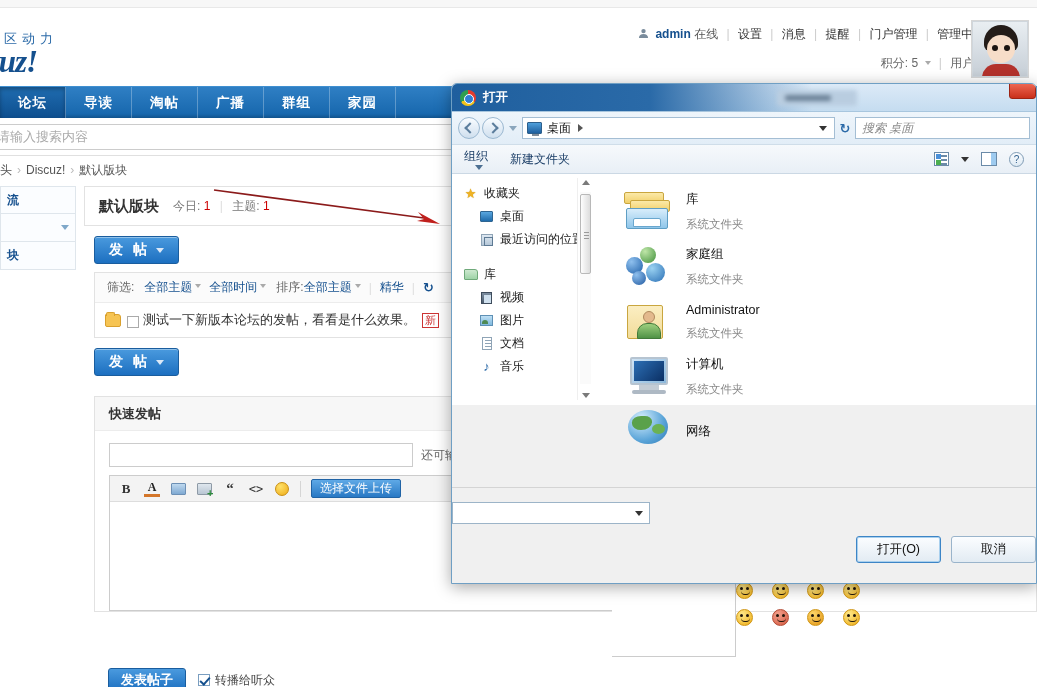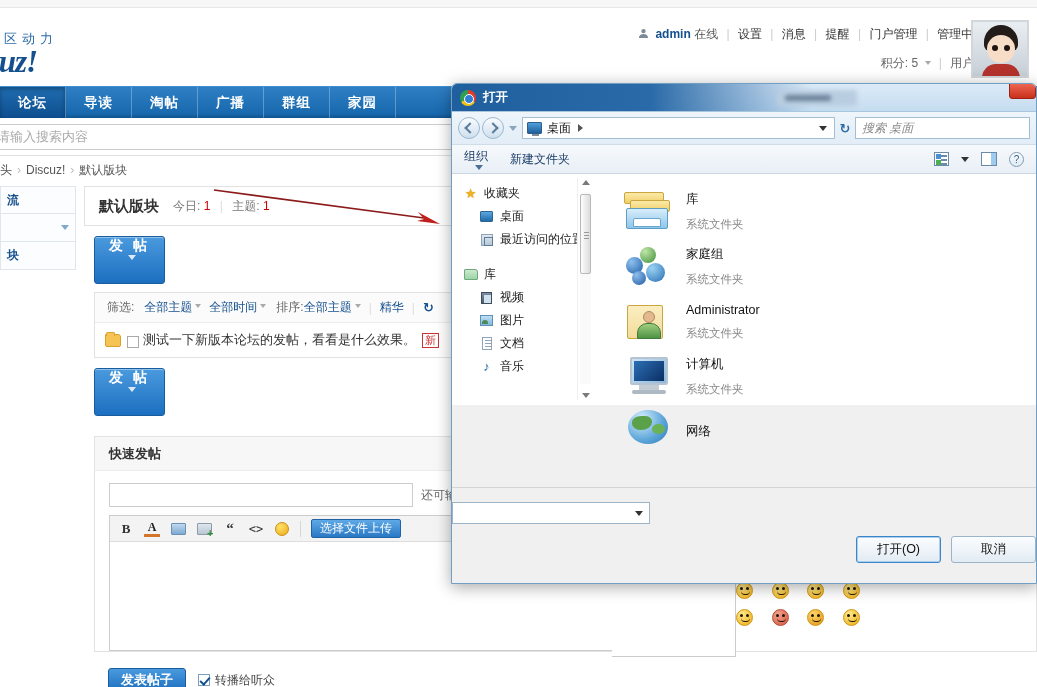--- a/index.html
+++ b/index.html
@@ -73,25 +73,24 @@
 
   .fm-main { flex:1; margin-left:8px; margin-right:0; }
   .forum-title-card { border:1px solid #e2e2e2; background:#fff; height:40px; display:flex; align-items:center; padding:0 14px; }
   .ft-name { font-size:15px; font-weight:bold; color:#333; margin-right:14px; }
   .ft-meta { font-size:12px; color:#777; }
   .ft-meta b { color:#c00; font-weight:normal; }
   .ft-meta .u { }
   .ft-meta .bar { color:#ddd; margin:0 6px; }
 
   .postbtn {
-    margin:10px 0 8px 10px; display:inline-flex; align-items:center; height:48px; padding:0 14px;
+    margin:10px 0 8px 10px; display:inline-flex; align-items:center; height:28px; padding:0 14px;
     background:linear-gradient(#4a9ade,#1c6fc0); border:1px solid #1a5d9e; border-radius:3px;
     color:#fff; font-size:14px; font-weight:bold; letter-spacing:3px; cursor:pointer;
     box-shadow:inset 0 1px 0 rgba(255,255,255,.4);
-    flex-direction:column;
   }
   .postbtn .pb-caret { border-left:4px solid transparent; border-right:4px solid transparent; border-top:5px solid #dce9f7; margin-left:6px; }
 
   .threadbox { margin-left:10px; border:1px solid #e2e2e2; background:#fff; }
   .filterrow { height:30px; border-bottom:1px solid #ececec; display:flex; align-items:center; padding:0 12px; font-size:12px; color:#666; background:#fbfbfb;}
   .filterrow a { color:#15508e; text-decoration:none; }
   .filterrow .fgrp { margin-right:10px; }
   .filterrow .vbar { color:#ddd; margin:0 8px; }
   .refresh { color:#15508e; font-weight:bold; font-size:13px; }
 

